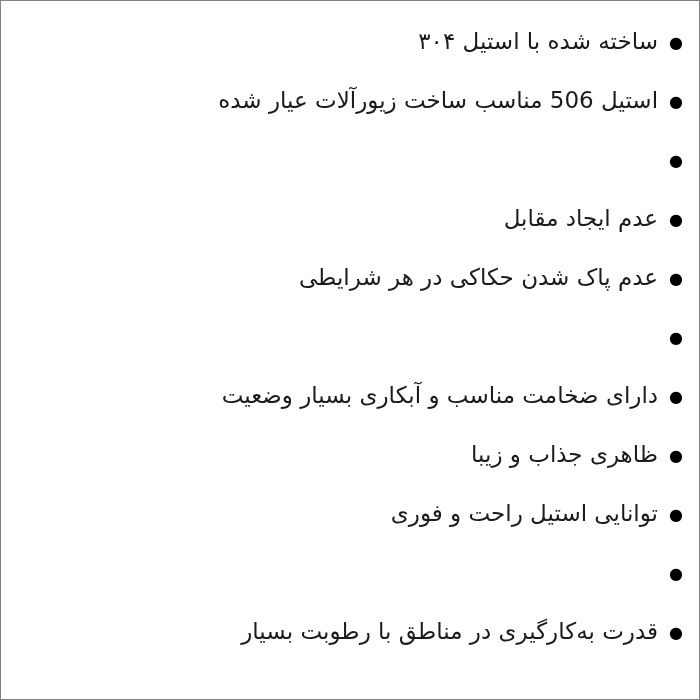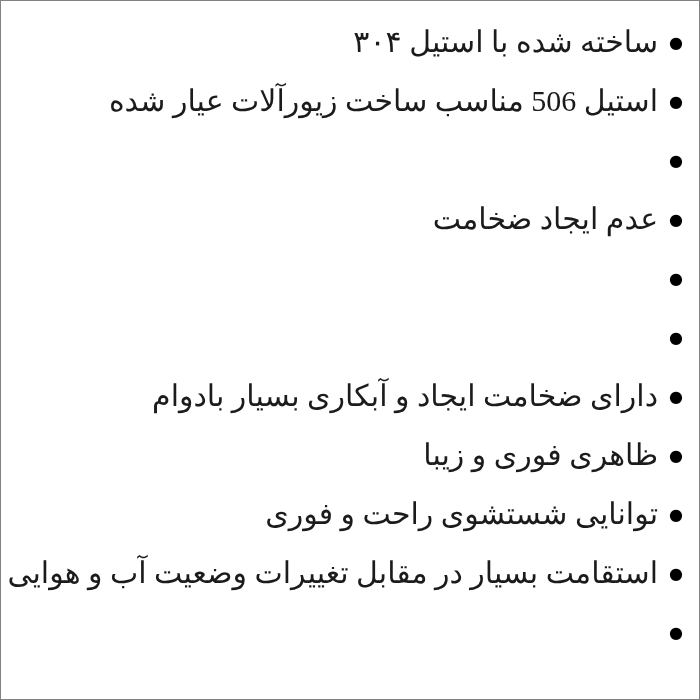--- a/index.html
+++ b/index.html
@@ -32,67 +32,67 @@
     color: #1b1b1b;
   }
   .bullet {
     flex: 0 0 auto;
     font-size: 16px;
     line-height: 1;
     color: #000000;
     transform: translateY(1px);
   }
   .feature-text {
-    font-size: 30px;
+    font-size: 23px;
     line-height: 1.25;
     white-space: nowrap;
     letter-spacing: -0.5px;
     color: #1b1b1b;
-    font-family: Liberation Serif, serif;
   }
 </style>
 </head>
 <body>
 
 <div class="page">
   <ul class="features" id="feature-list">
       <li class="feature-item">
         <span class="bullet">●</span>
         <span class="feature-text">ساخته شده با استیل ۳۰۴</span>
       </li>
       <li class="feature-item">
         <span class="bullet">●</span>
         <span class="feature-text">استیل 506 مناسب ساخت زیورآلات عیار شده</span>
       </li>
       <li class="feature-item">
         <span class="bullet">●</span>
       </li>
       <li class="feature-item">
         <span class="bullet">●</span>
-        <span class="feature-text">عدم ایجاد ضخامت</span>
+        <span class="feature-text">عدم ایجاد مقابل</span>
+      </li>
+      <li class="feature-item">
+        <span class="bullet">●</span>
+        <span class="feature-text">عدم پاک شدن حکاکی در هر شرایطی</span>
       </li>
       <li class="feature-item">
         <span class="bullet">●</span>
       </li>
       <li class="feature-item">
         <span class="bullet">●</span>
+        <span class="feature-text">دارای ضخامت مناسب و آبکاری بسیار وضعیت</span>
       </li>
       <li class="feature-item">
         <span class="bullet">●</span>
-        <span class="feature-text">دارای ضخامت ایجاد و آبکاری بسیار بادوام</span>
+        <span class="feature-text">ظاهری جذاب و زیبا</span>
       </li>
       <li class="feature-item">
         <span class="bullet">●</span>
-        <span class="feature-text">ظاهری فوری و زیبا</span>
+        <span class="feature-text">توانایی استیل راحت و فوری</span>
       </li>
       <li class="feature-item">
         <span class="bullet">●</span>
-        <span class="feature-text">توانایی شستشوی راحت و فوری</span>
       </li>
       <li class="feature-item">
         <span class="bullet">●</span>
-        <span class="feature-text">استقامت بسیار در مقابل تغییرات وضعیت آب و هوایی</span>
-      </li>
-      <li class="feature-item">
-        <span class="bullet">●</span>
+        <span class="feature-text">قدرت به‌کارگیری در مناطق با رطوبت بسیار</span>
       </li>
     </ul>
 </div>
 
 </body></html>

